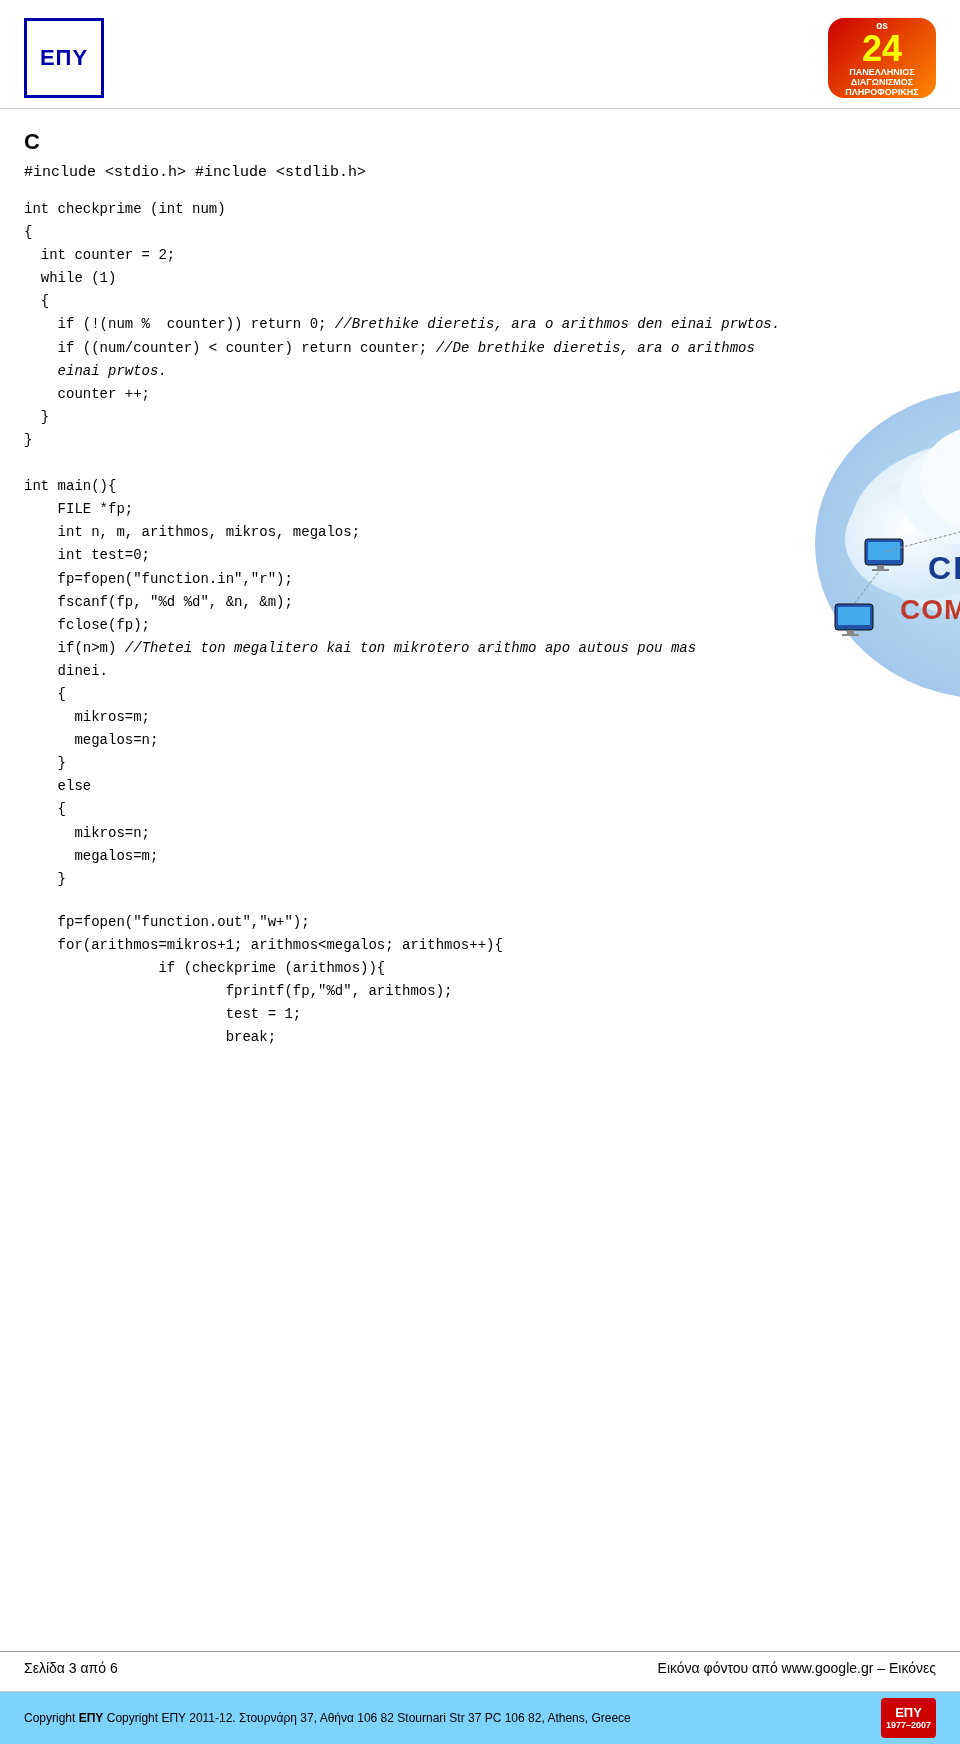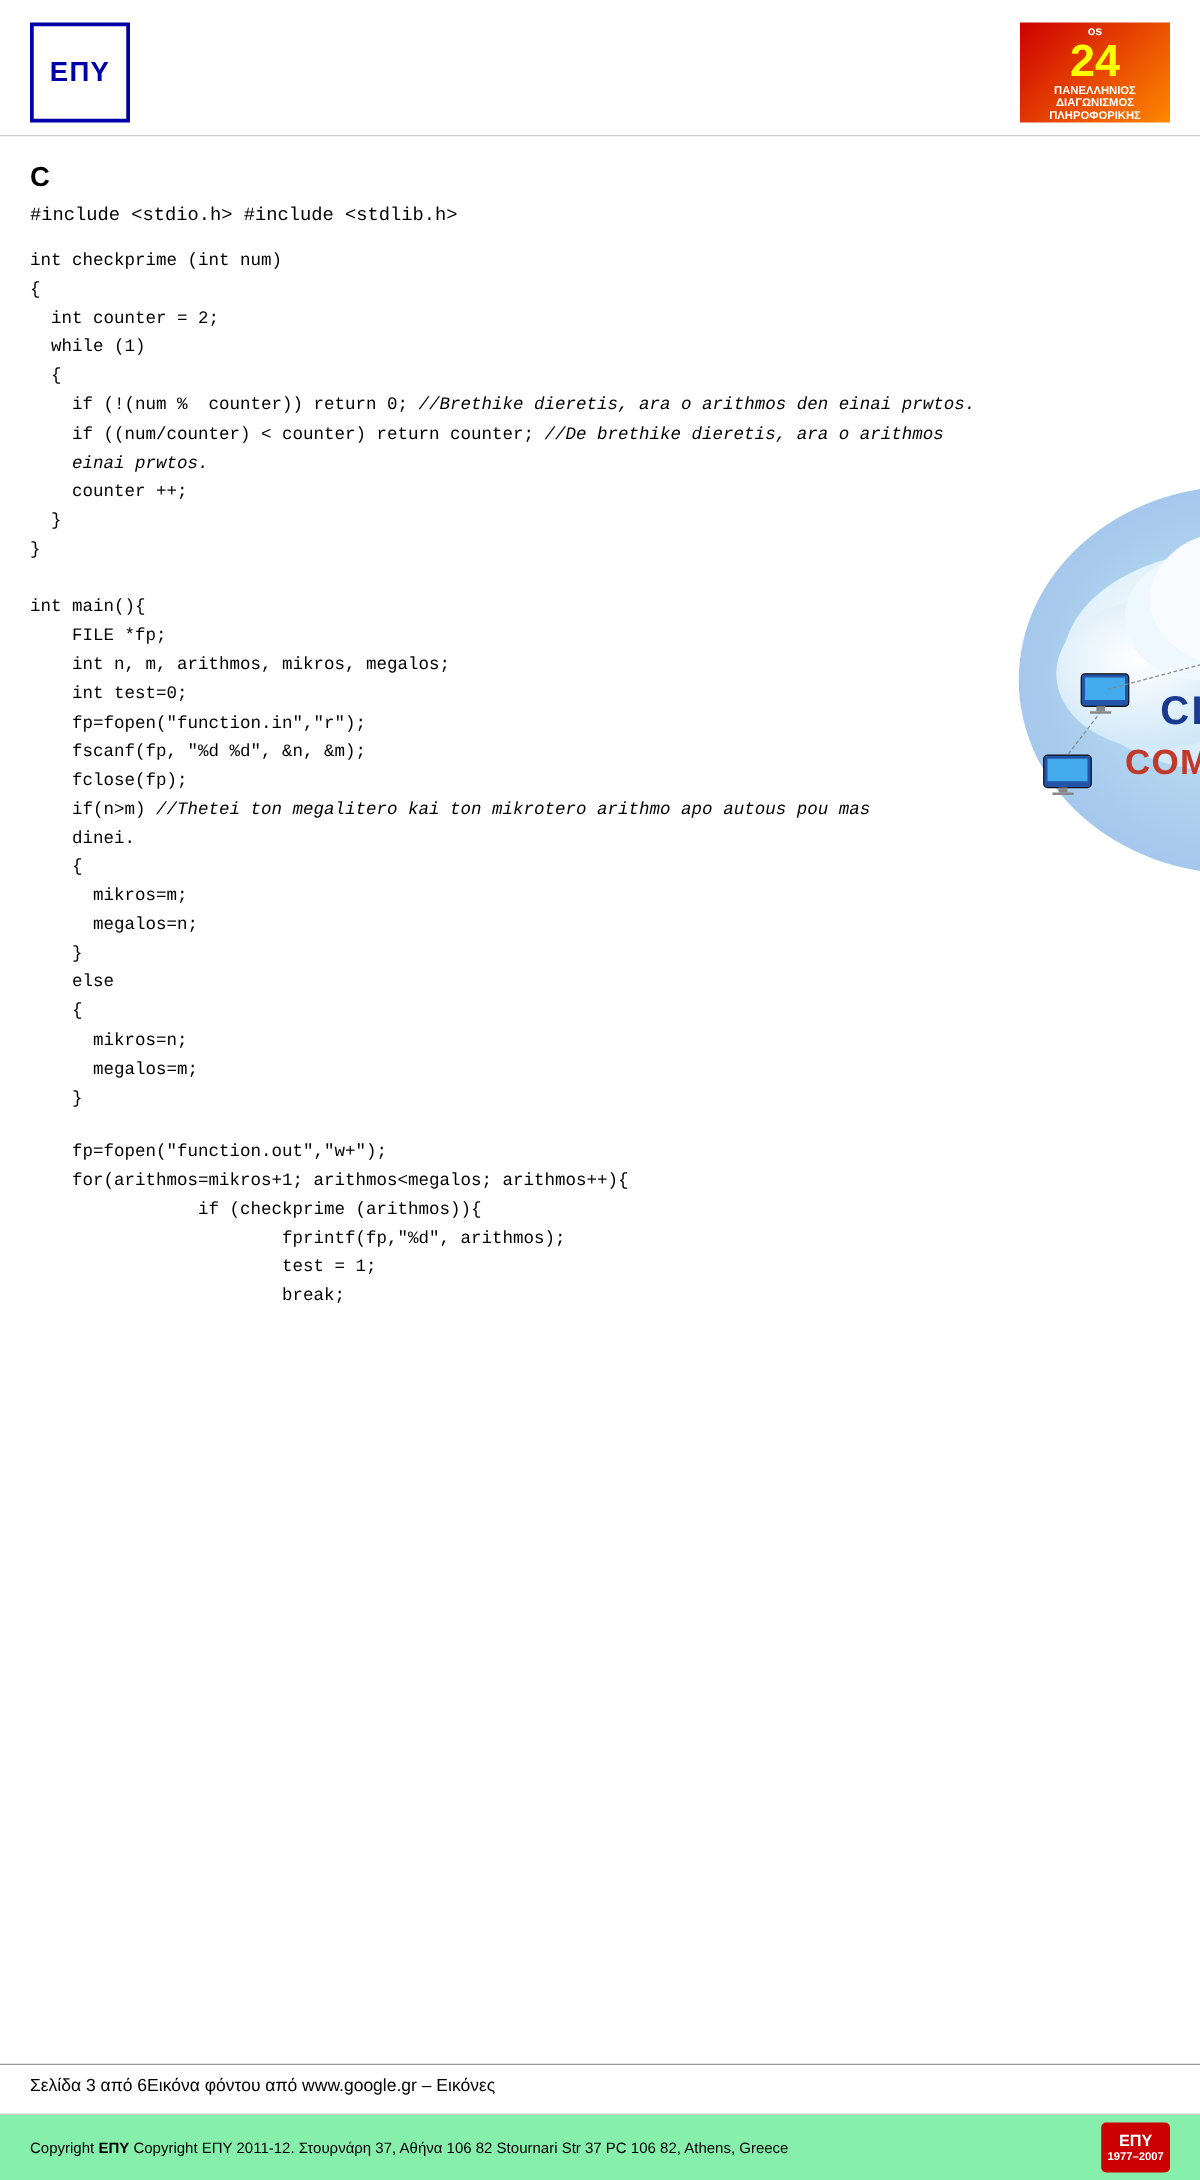--- a/index.html
+++ b/index.html
@@ -48,24 +48,24 @@
     .header-text .org-name {
       font-size: 14px;
       font-weight: bold;
     }
     .header-right {
       display: flex;
       flex-direction: column;
       align-items: center;
     }
     .badge-box {
-      width: 120px;
+      width: 108px;
       height: 80px;
       background: linear-gradient(135deg, #c00 0%, #f80 100%);
-      border-radius: 0;
+      border-radius: 16px;
       display: flex;
       flex-direction: column;
       align-items: center;
       justify-content: center;
       color: #fff;
       font-size: 11px;
       font-weight: bold;
       text-align: center;
       padding: 6px;
     }
@@ -141,31 +141,32 @@
       justify-content: center;
       position: relative;
     }
 
     .footer-bar {
       position: absolute;
       bottom: 60px;
       left: 0;
       right: 0;
       display: flex;
+      justify-content: space-between;
       padding: 8px 24px;
       font-size: 14px;
       border-top: 1px solid #999;
     }
 
     .copyright-bar {
       position: absolute;
       bottom: 0;
       left: 0;
       right: 0;
-      background: #86efac;
+      background: #7dd3fc;
       padding: 6px 24px;
       font-size: 12px;
       border-top: 1px solid #ccc;
       display: flex;
       align-items: center;
       gap: 10px;
     }
     .copyright-bar .epe-logo {
       width: 55px;
       height: 40px;

